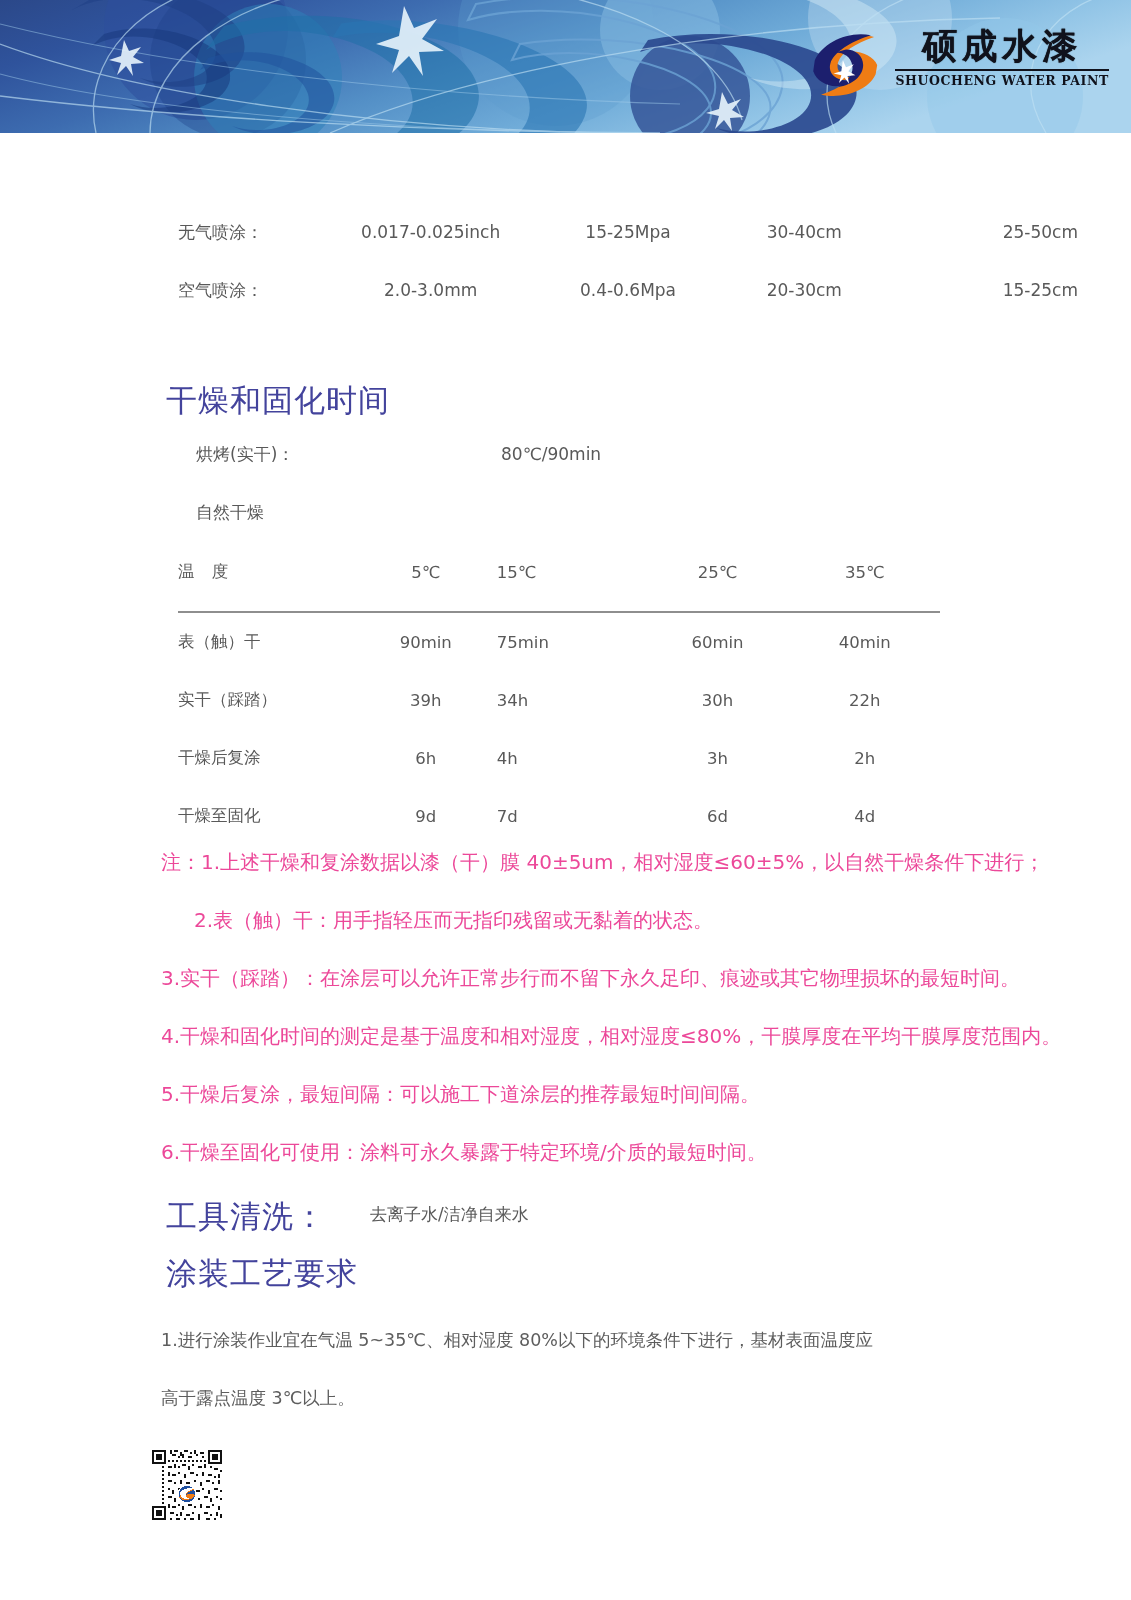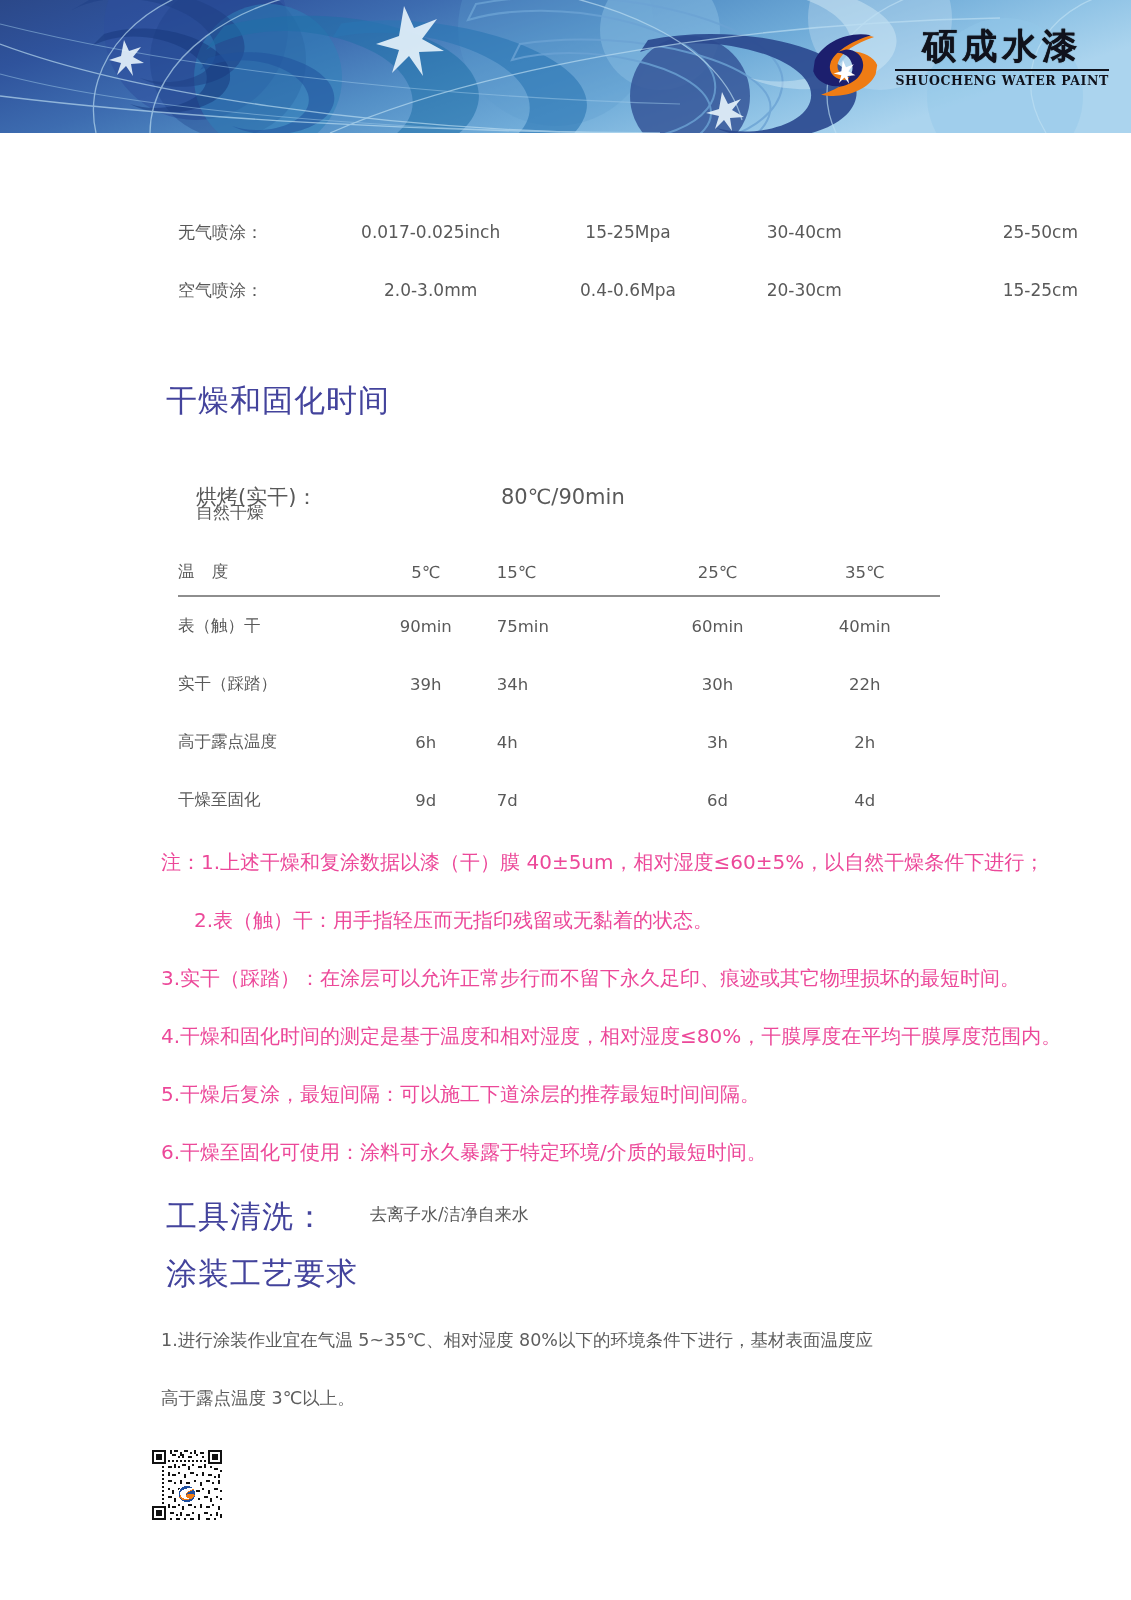--- a/index.html
+++ b/index.html
@@ -106,23 +106,22 @@
   }
   #h-drying { left: 166px; top: 247px; }
   #h-tools  { left: 166px; top: 1063px; }
   #h-process{ left: 166px; top: 1120px; }
 
   .bake-row {
     position: absolute;
     left: 196px;
     top: 310px;
     width: 700px;
-    font-size: 21px;
+    font-size: 17px;
     color: #595959;
-    margin-top: 40px;
   }
   .bake-row .lbl { display:inline-block; width: 305px; }
   .bake-row .val { display:inline-block; }
 
   .natural-dry {
     position: absolute;
     left: 196px;
     top: 368px;
     font-size: 17px;
     color: #595959;
@@ -138,21 +137,21 @@
   }
   .temp-table th, .temp-table td {
     font-size: 16.5px;
     font-weight: normal;
     color: #595959;
     padding: 0;
     height: 58px;
     vertical-align: middle;
     white-space: nowrap;
   }
-  .temp-table thead th { height: 38px; padding-bottom: 4px; }
+  .temp-table thead th { height: 38px; padding-bottom: 20px; }
   .temp-table thead tr { border-bottom: 2px solid #8e8e8e; }
   .tt-label { width: 192px; text-align: left; }
   .tt-c1 { width: 160px; text-align: center; }
   .tt-c2 { width: 168px; text-align: left; }
   .tt-c3 { width: 162px; text-align: center; }
   .tt-c4 { width: 170px; text-align: center; }
   .temp-table .hdr-label { letter-spacing: 6px; }
 
   .notes { position: absolute; left: 161px; top: 700px; width: 900px; }
   .note {
@@ -366,21 +365,21 @@
           <td class="tt-c4">40min</td>
         </tr>
         <tr>
           <td class="tt-label">实干（踩踏）</td>
           <td class="tt-c1">39h</td>
           <td class="tt-c2">34h</td>
           <td class="tt-c3">30h</td>
           <td class="tt-c4">22h</td>
         </tr>
         <tr>
-          <td class="tt-label">高于露点温度</td>
+          <td class="tt-label">干燥后复涂</td>
           <td class="tt-c1">6h</td>
           <td class="tt-c2">4h</td>
           <td class="tt-c3">3h</td>
           <td class="tt-c4">2h</td>
         </tr>
         <tr>
           <td class="tt-label">干燥至固化</td>
           <td class="tt-c1">9d</td>
           <td class="tt-c2">7d</td>
           <td class="tt-c3">6d</td>

